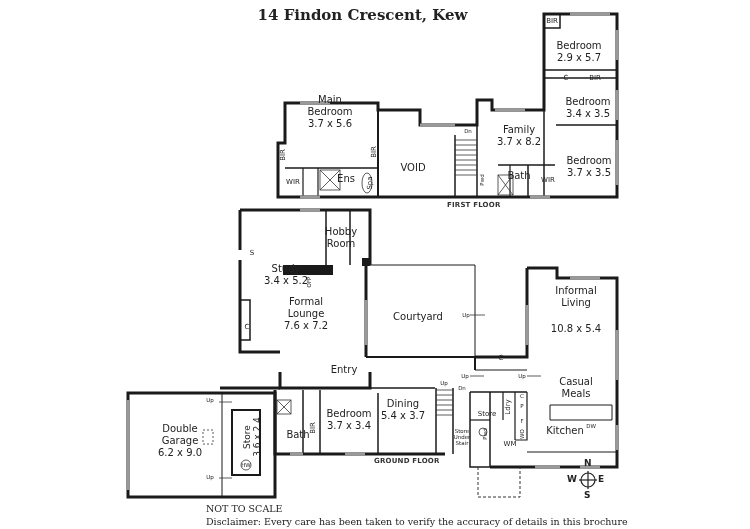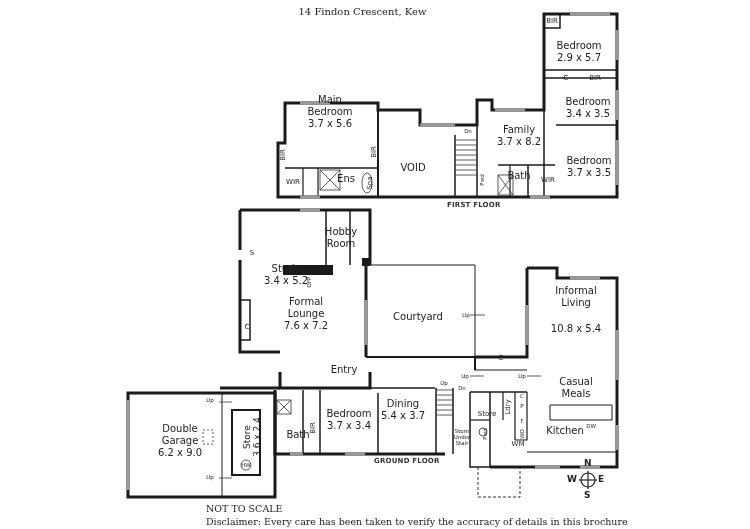--- a/index.html
+++ b/index.html
@@ -1,17 +1,17 @@
 <!DOCTYPE html>
 <html><head>
 <meta charset="utf-8">
 <style>
   html,body{margin:0;padding:0;background:#fff;}
   body{width:750px;height:529px;position:relative;overflow:hidden;font-family:"DejaVu Sans",sans-serif;color:#222;}
-  .title{position:absolute;left:0;width:725px;top:6px;text-align:center;font-family:"DejaVu Serif",serif;font-weight:normal;font-size:10px;color:#222;}
+  .title{position:absolute;left:0;width:725px;top:6px;text-align:center;font-family:"DejaVu Serif",serif;font-weight:bold;font-size:15px;color:#222;}
   svg.plan{position:absolute;left:0;top:0;}
   .lbl{position:absolute;text-align:center;font-size:10px;line-height:12px;color:#222;white-space:nowrap;transform:translate(-50%,-50%);}
   .sm{font-size:7px;line-height:8px;}
   .xs{font-size:5.5px;line-height:6px;}
   .floorlbl{position:absolute;font-size:7px;font-weight:bold;color:#333;letter-spacing:0.2px;}
   .foot{position:absolute;left:206px;font-family:"DejaVu Serif",serif;font-size:9.5px;color:#222;}
   .compass{position:absolute;left:566px;top:458px;width:50px;height:46px;}
   .compass span{position:absolute;font-size:9px;font-weight:bold;color:#222;}
   .rot{transform:translate(-50%,-50%) rotate(-90deg);}
 </style>
@@ -249,21 +249,21 @@
   <div>5.4 x 3.7</div>
 </div>
 <div class="lbl xs" style="left:444px;top:383px;">Up</div>
 <div class="lbl xs" style="left:462px;top:388px;">Dn</div>
 <div class="lbl xs" style="left:462px;top:437px;white-space:pre-line">Store
 Under
 Stair</div>
 <div class="lbl sm" style="left:487px;top:414px;">Store</div>
 <div class="lbl sm rot" style="left:508px;top:407px;">Ldry</div>
 <div class="lbl xs rot" style="left:485px;top:434px;">Pwd</div>
-<div class="lbl sm" style="left:510px;top:444px;margin-left:8px;">WM</div>
+<div class="lbl sm" style="left:510px;top:444px;">WM</div>
 <div class="lbl xs" style="left:465px;top:376px;">Up</div>
 <div class="lbl xs" style="left:522px;top:376px;">Up</div>
 <div class="floorlbl" style="left:374px;top:457px;">GROUND FLOOR</div>
 
 <div class="compass">
   <svg width="50" height="46" style="position:absolute;left:0;top:0">
     <circle cx="22" cy="22" r="7" fill="none" stroke="#222" stroke-width="1.2"></circle>
     <line x1="22" y1="13" x2="22" y2="31" stroke="#222" stroke-width="1.2"></line>
     <line x1="13" y1="22" x2="31" y2="22" stroke="#222" stroke-width="1.2"></line>
   </svg>

